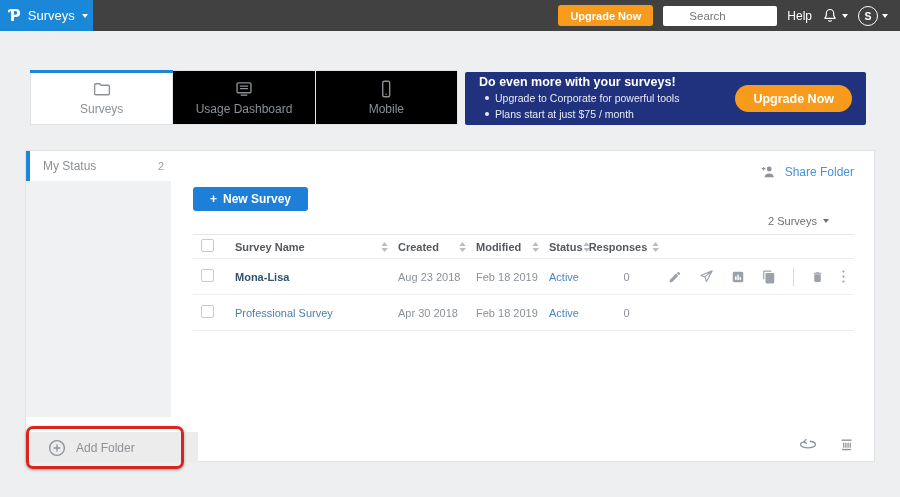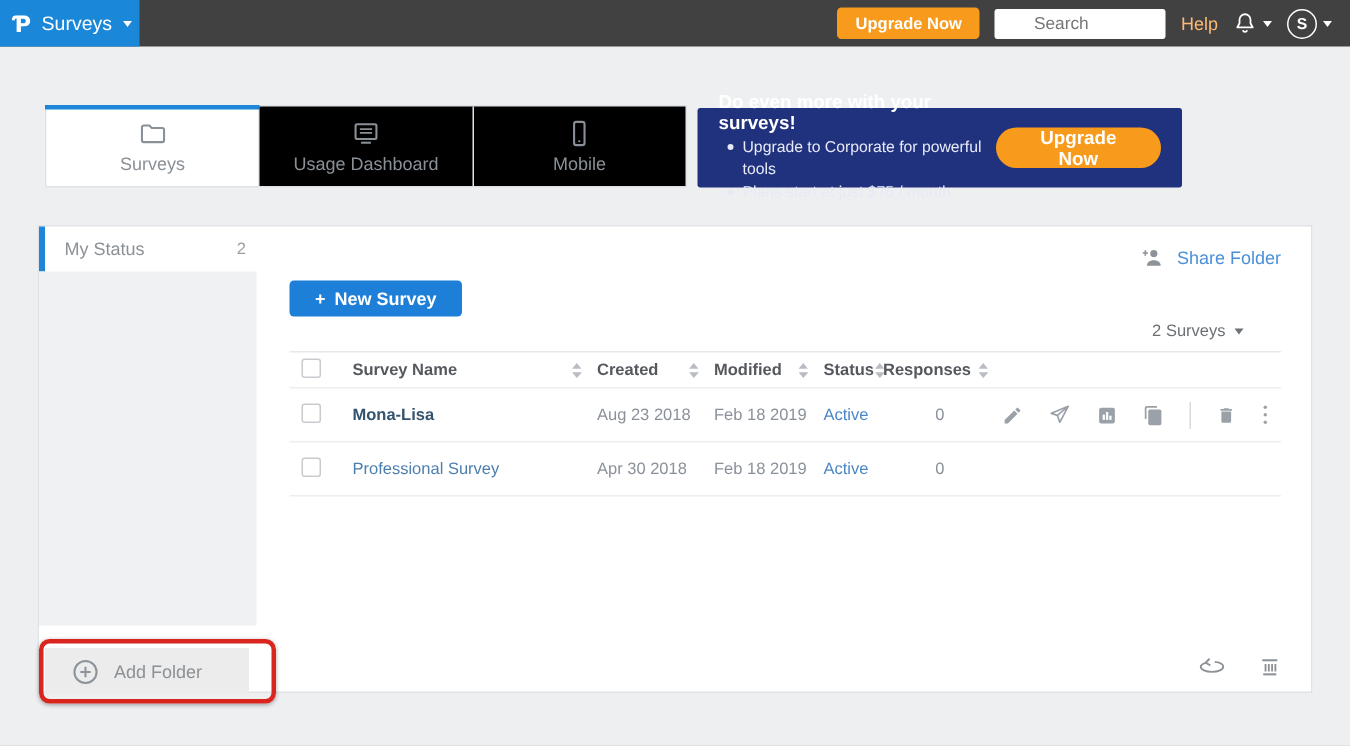--- a/index.html
+++ b/index.html
@@ -13,46 +13,46 @@
   .logo { color:#fff; font-weight:bold; font-size:15px; font-family:"DejaVu Sans", sans-serif; }
   .brand-label { color:#fff; font-size:13px; }
   .caret { width:0; height:0; border-left:4px solid transparent; border-right:4px solid transparent; border-top:5px solid #fff; display:inline-block; }
   .caret.sm { border-left-width:3px; border-right-width:3px; border-top-width:4px; }
   .caret.gray { border-top-color:#6d7277; }
   .topbar-right { margin-left:auto; display:flex; align-items:center; gap:10px; padding-right:12px; }
   .btn-orange { background:#f89b1d; color:#fff; border:none; font-weight:bold; cursor:pointer; font-family:"Liberation Sans", sans-serif; }
   .btn-upgrade-top { height:21px; padding:0 12px; font-size:11px; border-radius:3px; }
   .search { display:flex; align-items:center; background:#fff; border-radius:2px; height:20px; width:114px; padding:0 22px; gap:4px; }
   .search input { border:none; outline:none; width:85px; font-size:11.5px; color:#444; background:transparent; font-family:"Liberation Sans", sans-serif; }
-  .help { color:#fdba74; font-size:12px; cursor:pointer; }
+  .help { color:#ffffff; font-size:12px; cursor:pointer; }
   .iconbtn { display:flex; align-items:center; gap:4px; cursor:pointer; }
   .avatar { width:20px; height:20px; border:1.5px solid #fff; border-radius:50%; color:#fff; font-size:10.5px; font-weight:bold; display:flex; align-items:center; justify-content:center; }
 
   
   .tabs-card { position:absolute; left:30px; top:70px; width:428px; height:55px; display:flex; border:1px solid #dfe2e5; background:#f0f1f2; }
   .tab { flex:1; display:flex; flex-direction:column; align-items:center; justify-content:center; gap:4px; font-size:12px; color:#8a9097; background:#000000; border-right:1px solid #e3e5e8; cursor:pointer; position:relative; }
   .tab:last-child { border-right:none; }
   .tab.active { background:#fff; }
   .tab.active::before { content:""; position:absolute; top:-1px; left:-1px; right:-1px; height:3px; background:#1d86d8; }
 
   
-  .banner { position:absolute; left:465px; top:72px; width:323px; height:53px; background:#20317d; border-radius:2px; display:flex; align-items:center; padding:18px 14px; color:#fff; }
+  .banner { position:absolute; left:465px; top:72px; width:401px; height:53px; background:#20317d; border-radius:2px; display:flex; align-items:center; padding:18px 14px; color:#fff; }
   .banner-title { font-size:12.5px; font-weight:bold; margin-bottom:2px; }
   .banner ul { list-style:none; }
   .banner li { font-size:10.5px; color:#e7eaf6; line-height:1.45; padding-left:16px; position:relative; }
   .banner li::before { content:""; position:absolute; left:6px; top:5px; width:4px; height:4px; border-radius:50%; background:#e7eaf6; }
   .btn-pill { margin-left:auto; height:27px; padding:0 18px; font-size:12.5px; border-radius:14px; }
 
   
   .main-card { position:absolute; left:25px; top:150px; width:850px; height:312px; background:#fff; border:1px solid #e0e2e5; }
   .sidebar { position:absolute; left:0; top:0; width:150px; height:100%; }
   .folder-item { height:30px; display:flex; align-items:center; border-left:4px solid #1d86d8; padding:0 12px 0 13px; font-size:12px; color:#8c9196; cursor:pointer; }
   .folder-item .count { margin-left:auto; font-size:11px; color:#9aa0a6; }
   .folder-list-bg { position:absolute; top:30px; left:0; width:145px; height:236px; background:#f0f1f2; }
-  .add-folder { position:absolute; top:281px; left:4px; width:136px; height:31px; background:#ececec; display:flex; align-items:center; gap:10px; padding-left:18px; font-size:12px; color:#8c9196; cursor:pointer; }
+  .add-folder { position:absolute; top:281px; left:4px; width:168px; height:31px; background:#ececec; display:flex; align-items:center; gap:10px; padding-left:18px; font-size:12px; color:#8c9196; cursor:pointer; }
 
   .content { position:absolute; left:150px; top:0; right:0; height:100%; }
   .share-btn { position:absolute; top:13px; right:20px; display:flex; align-items:center; gap:8px; font-size:12px; color:#4a90d9; cursor:pointer; }
   .btn-blue { position:absolute; top:36px; left:17px; width:115px; height:24px; background:#1d7fd8; color:#fff; border:none; border-radius:3px; font-size:12px; font-weight:bold; cursor:pointer; display:flex; align-items:center; justify-content:center; gap:6px; font-family:"Liberation Sans", sans-serif; }
   .count-dd { position:absolute; top:64px; right:45px; display:flex; align-items:center; gap:6px; font-size:11px; color:#6b7075; cursor:pointer; }
 
   .table { position:absolute; top:83px; left:17px; right:20px; font-size:11px; }
   .trow { display:grid; grid-template-columns:42px 163px 78px 73px 50px 60px 1fr; align-items:center; border-bottom:1px solid #eceef0; }
   .trow.head { border-top:1px solid #e6e8ea; height:25px; color:#55595e; font-weight:bold; }
   .trow.body { height:36px; }

